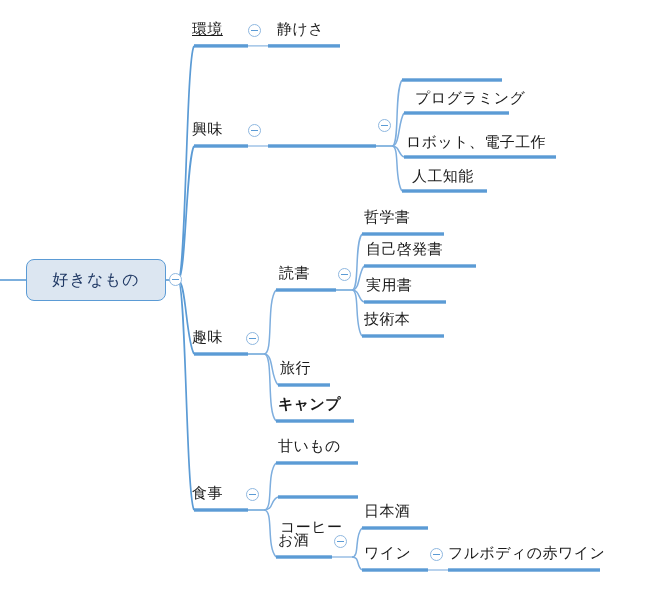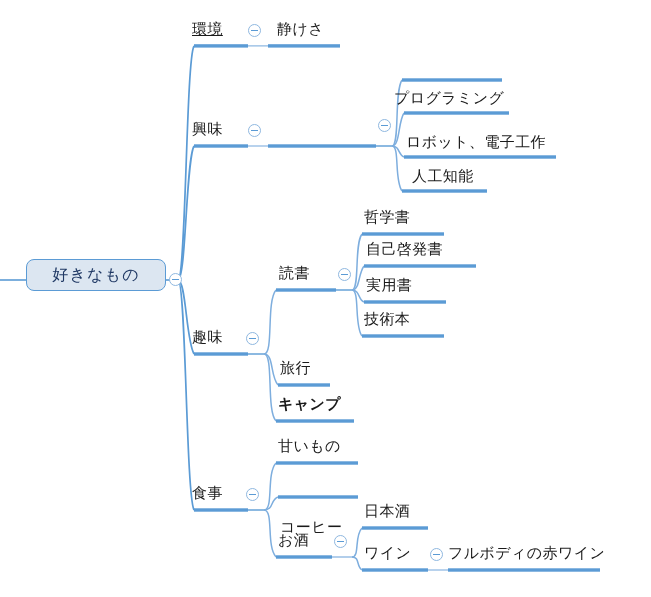--- a/index.html
+++ b/index.html
@@ -30,21 +30,21 @@
     font-size: 15px;
     line-height: 18px;
     white-space: nowrap;
     letter-spacing: 0.4px;
   }
   .root-node {
     position: absolute;
     left: 26px;
     top: 259px;
     width: 140px;
-    height: 32px;
+    height: 42px;
     box-sizing: border-box;
     background: #dce6f1;
     border: 1.6px solid #5b9bd5;
     border-radius: 8px;
     display: flex;
     align-items: center;
     justify-content: center;
   }
   .root-node .root-text {
     color: #1f3864;
@@ -161,21 +161,21 @@
   <div class="node-label" style="left:192px; top:120px;">興味</div>
   <div class="toggle" style="left:248px; top:124px;"></div>
   <div class="toggle" style="left:378px; top:119px;"></div>
 
   <div class="node-label" style="left:192px; top:328px;">趣味</div>
   <div class="toggle" style="left:246px; top:332px;"></div>
 
   <div class="node-label" style="left:192px; top:484px;">食事</div>
   <div class="toggle" style="left:246px; top:488px;"></div>
 
-  <div class="node-label" style="left:394px; top:89px;">プログラミング</div>
+  <div class="node-label" style="left:415px; top:89px;">プログラミング</div>
   <div class="node-label" style="left:406px; top:133px;text-align:center;">ロボット、電子工作</div>
   <div class="node-label" style="left:412px; top:167px;">人工知能</div>
 
   <div class="node-label" style="left:279px; top:264px;">読書</div>
   <div class="toggle" style="left:338px; top:268px;"></div>
   <div class="node-label" style="left:280px; top:359px;">旅行</div>
   <div class="node-label" style="left:278px; top:395px;font-weight:bold;">キャンプ</div>
 
   <div class="node-label" style="left:364px; top:208px;">哲学書</div>
   <div class="node-label" style="left:366px; top:240px;">自己啓発書</div>

